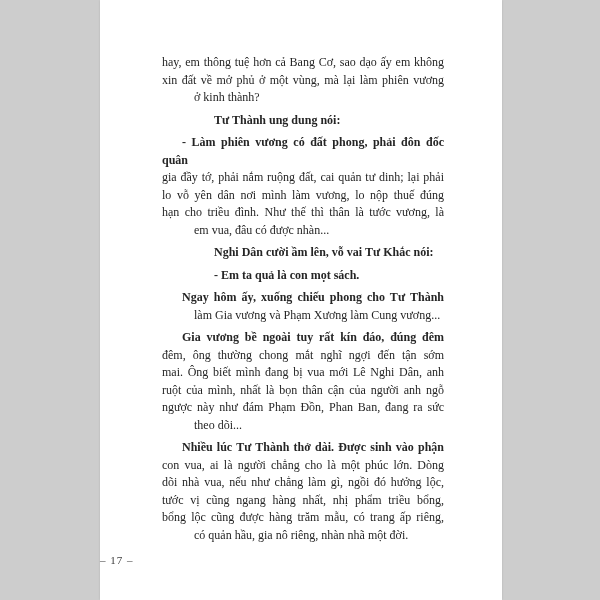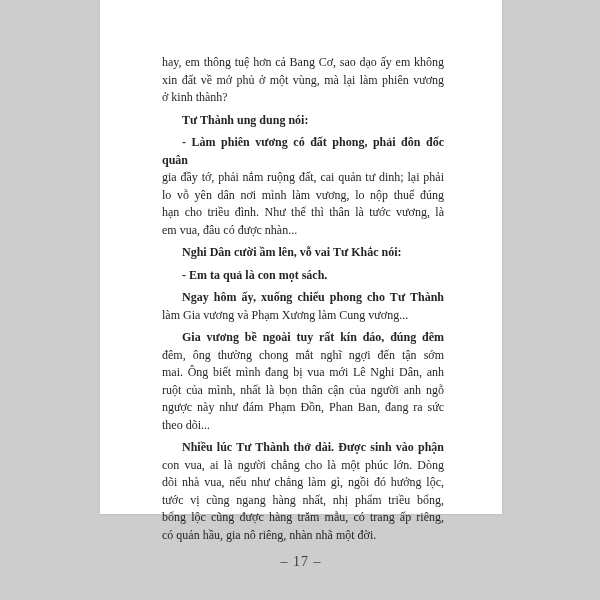--- a/index.html
+++ b/index.html
@@ -18,21 +18,21 @@
     position: relative;
     width: 600px;
     height: 600px;
     background: var(--backdrop);
   }
   .paper {
     position: absolute;
     left: 100px;
     top: 0;
     width: 402px;
-    height: 514px;
+    height: 600px;
     background: var(--paper);
     box-shadow: 0 0 2px rgba(0,0,0,0.12);
   }
   .text-block {
     position: absolute;
     left: 62px;          
     top: 54px;
     width: 282px;
     color: var(--ink);
     font-size: 12px;
@@ -41,29 +41,30 @@
   .para { margin-bottom: 5px; }
   .para:last-child { margin-bottom: 0; }
   .line {
     text-align: justify;
     text-align-last: justify;
     min-height: 17.5px;
   }
   .line.last {
     text-align: right;
     text-align-last: left;
+    margin-left: 32px;
   }
   .line.indent { text-indent: 20px; font-weight: bold; }
   .page-number {
     position: absolute;
     left: 0;
     width: 402px;
     top: 554px;
-    text-align: center;
-    font-size: 14px;
+    text-align: left;
+    font-size: 11px;
     letter-spacing: 1px;
     color: var(--pagenum);
   }
 </style>
 </head>
 <body>
 
 <div class="stage">
   <div class="paper">
     <div class="text-block">

